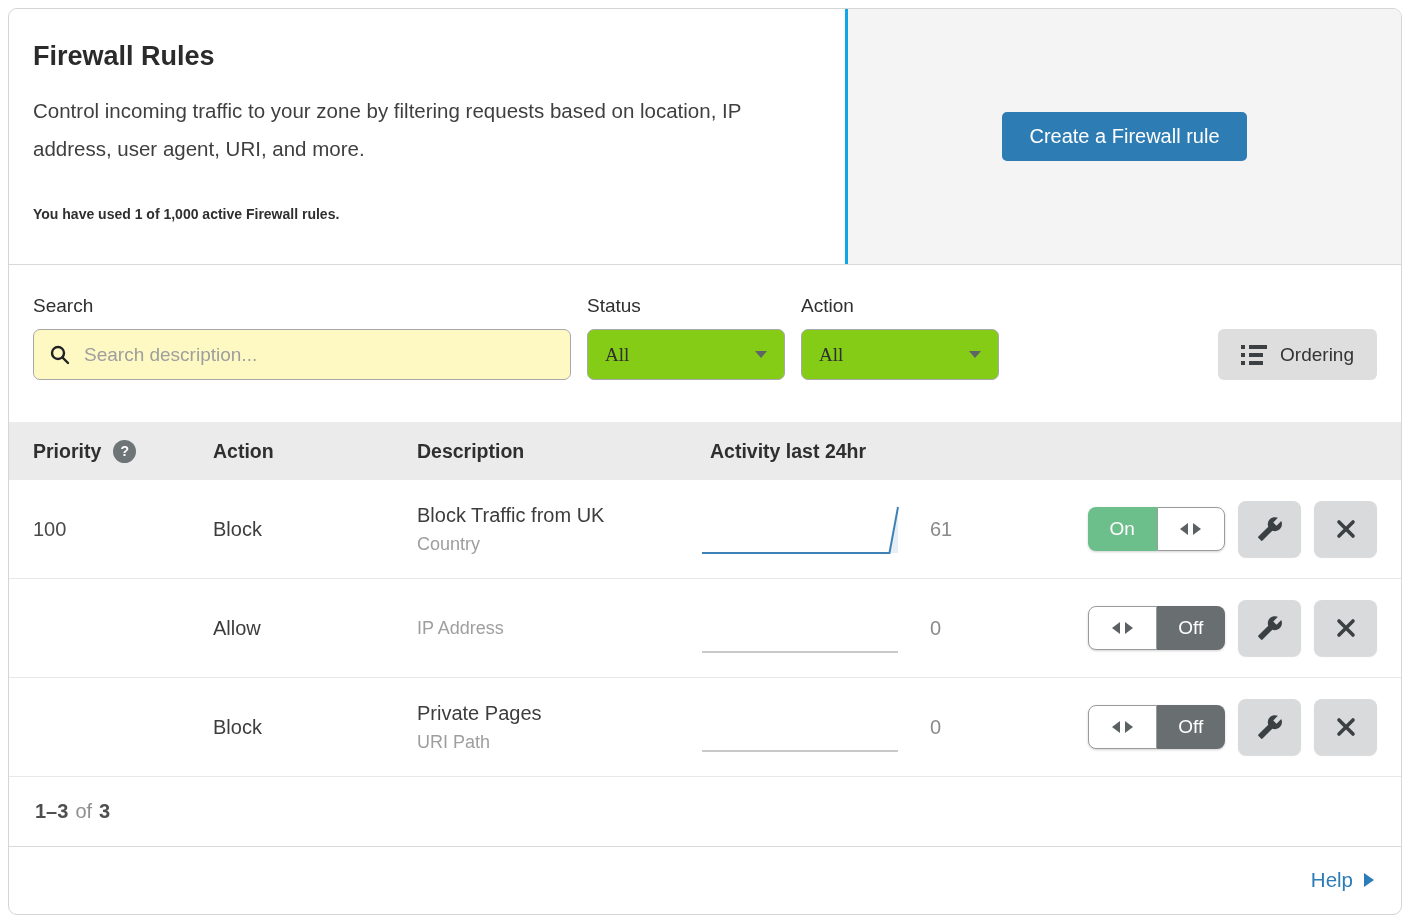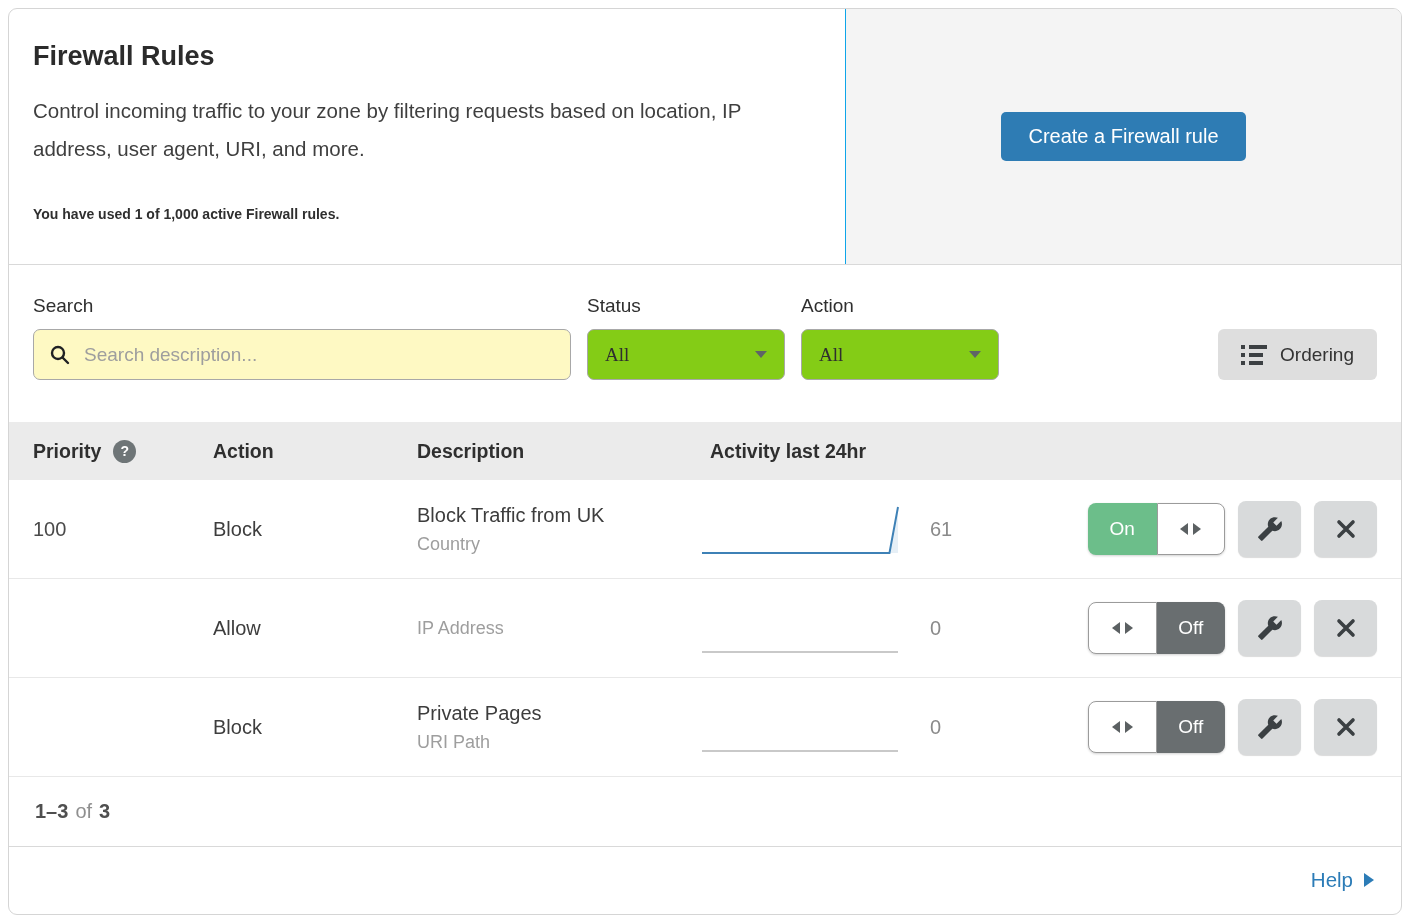--- a/index.html
+++ b/index.html
@@ -15,21 +15,21 @@
     background: #fff; overflow: hidden;
   }
 
   
   .top { display: flex; height: 256px; border-bottom: 1px solid #d9d9d9; }
   .top-left { width: 836px; padding: 22px 48px 0 24px; }
   .page-title { margin: 10px 0 20px 0; font-size: 27px; font-weight: bold; color: #2b2b2b; }
   .page-desc { margin: 0 0 38px 0; font-size: 20.5px; line-height: 38px; color: #3f3f3f; }
   .usage-note { margin: 0; font-size: 14px; font-weight: bold; color: #2f2f2f; }
   .top-right {
-    flex: 1; background: #f4f4f4; border-left: 1px solid #0ea5e9;
+    flex: 1; background: #f4f4f4; border-left: 3px solid #0ea5e9;
     display: flex; align-items: center; justify-content: center;
   }
   .create-btn {
     background: #2e7cb4; color: #fff; border: none; border-radius: 5px;
     font-size: 20px; padding: 13px 27px; cursor: pointer;
     font-family: inherit;
   }
 
   
   .filters { display: flex; gap: 16px; padding: 0 24px; margin-top: 30px; }
@@ -88,21 +88,21 @@
   }
   .td-priority { font-size: 20px; color: #4a4a4a; }
   .td-action { font-size: 20px; color: #3d3d3d; }
   .desc-title { font-size: 20px; color: #3d3d3d; margin-bottom: 7px; }
   .desc-sub { font-size: 18px; color: #9e9e9e; }
   .td-spark { height: 56px; display: flex; align-items: flex-end; }
   .td-count { font-size: 20px; color: #8a8a8a; padding-left: 30px; }
   .td-controls { display: flex; justify-content: flex-end; align-items: center; gap: 13px; }
 
   
-  .toggle { display: flex; width: 137px; height: 52px; cursor: pointer;
+  .toggle { display: flex; width: 137px; height: 44px; cursor: pointer;
             filter: drop-shadow(0 1px 1px rgba(0,0,0,0.18)); text-align: right; }
   .seg { width: 50%; display: flex; align-items: center; justify-content: center; }
   .seg-on  { background: #6cbe8a; color: #fff; font-size: 19px; border-radius: 8px 0 0 8px; }
   .seg-off { background: #696e70; color: #fff; font-size: 19px; border-radius: 0 8px 8px 0; }
   .seg-handle { background: #fff; border: 1px solid #9b9b9b; gap: 5px; }
   .handle-right { border-radius: 0 8px 8px 0; }
   .handle-left  { border-radius: 8px 0 0 8px; }
   .tri-l { width: 0; height: 0; border-top: 6px solid transparent; border-bottom: 6px solid transparent; border-right: 8px solid #5b6062; }
   .tri-r { width: 0; height: 0; border-top: 6px solid transparent; border-bottom: 6px solid transparent; border-left: 8px solid #5b6062; }
 

